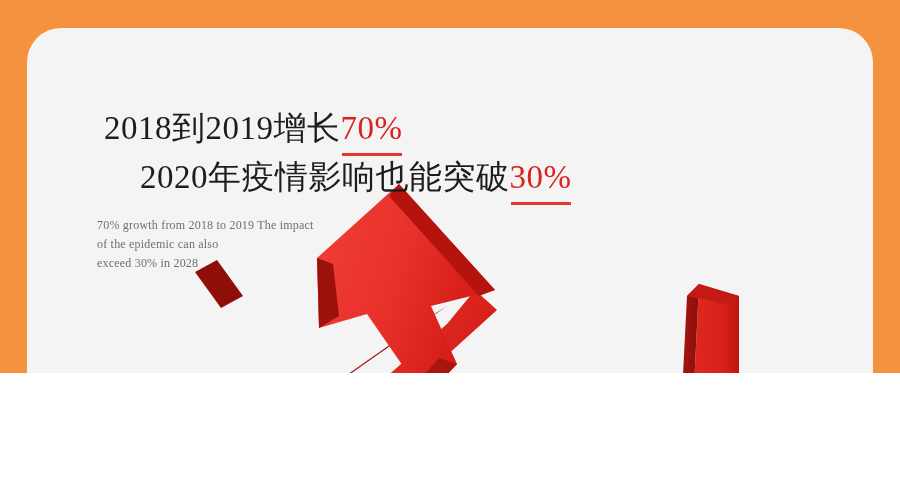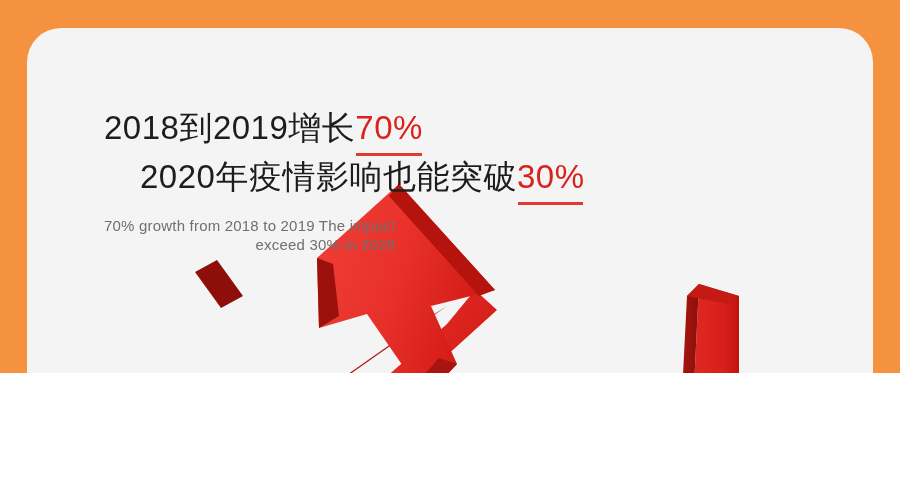--- a/index.html
+++ b/index.html
@@ -6,21 +6,21 @@
     margin: 0;
     padding: 0;
     background: #ffffff;
   }
   #poster {
     position: relative;
     width: 900px;
     height: 373px;
     overflow: hidden;
     background: #f4923f;
-    font-family: Liberation Sans, sans-serif;
+    font-family: Liberation Serif, serif;
   }
   
   #panel {
     position: absolute;
     left: 27px;
     top: 28px;
     right: 27px;
     bottom: 0;
     background: #f4f4f4;
     border-radius: 34px 34px 0 0;
@@ -46,27 +46,26 @@
     content: "";
     position: absolute;
     left: 1px;
     right: 1px;
     bottom: -10px;
     height: 3px;
     background: #e03a32;
   }
   .subtitle {
     position: absolute;
-    left: 77px;
+    left: 70px;
     top: 188px;
-    font-size: 15px;
+    font-size: 12px;
     line-height: 19px;
     color: #6f6f6f;
     letter-spacing: 0.2px;
-    text-align: right;
   }
   .subtitle div { white-space: nowrap; }
 
   
   #art {
     position: absolute;
     left: 0;
     top: 0;
     width: 846px;
     height: 476px;
@@ -173,17 +172,18 @@
     <div class="headline line1">
       <span>2018到2019增长</span><span class="pct">70%</span>
     </div>
 
     <div class="headline line2">
       <span>2020年疫情影响也能突破</span><span class="pct">30%</span>
     </div>
 
     <div class="subtitle">
       <div>70% growth from 2018 to 2019 The impact</div>
+      <div>of the epidemic can also</div>
       <div>exceed 30% in 2028</div>
     </div>
 
   </div>
 </div>
 
 </body></html>

